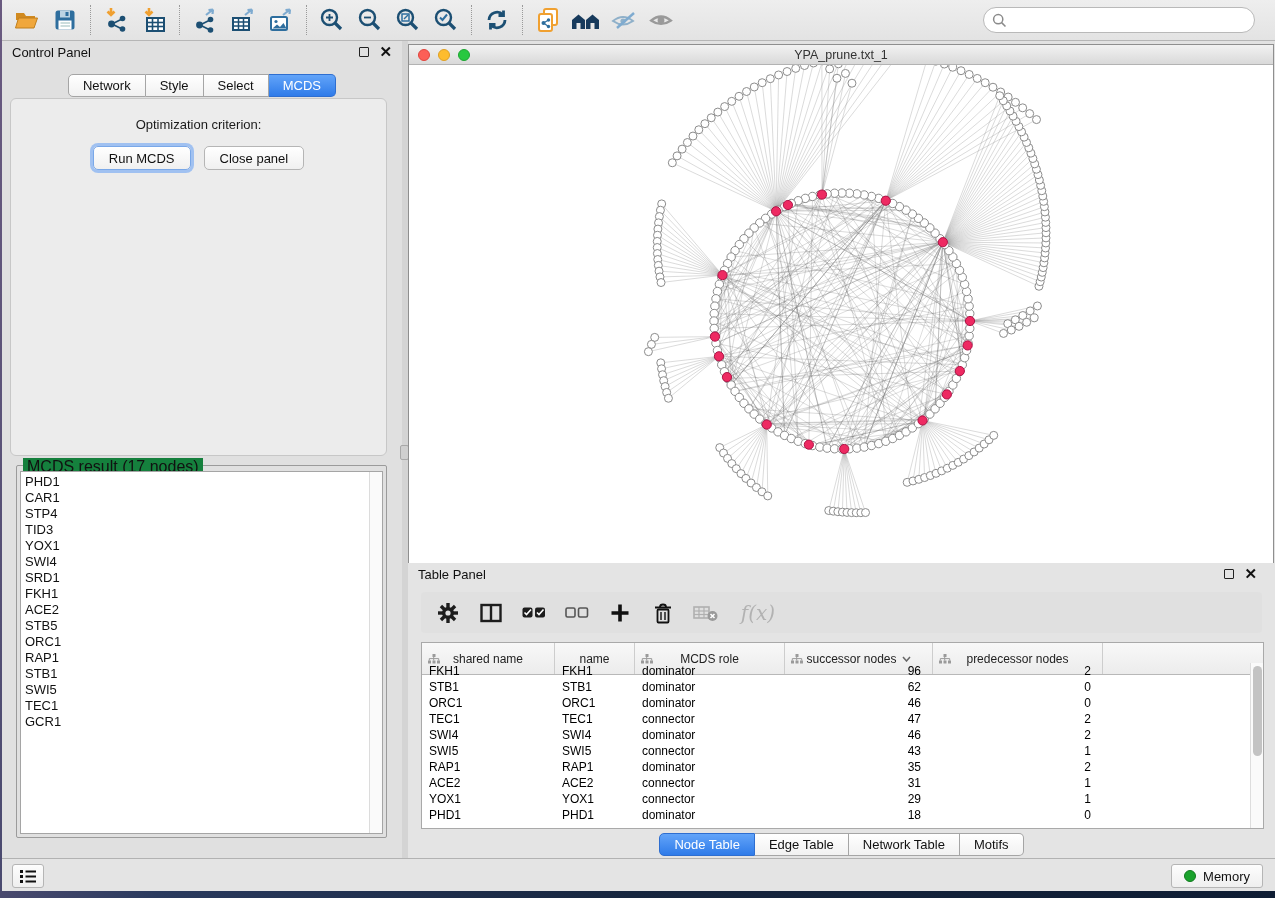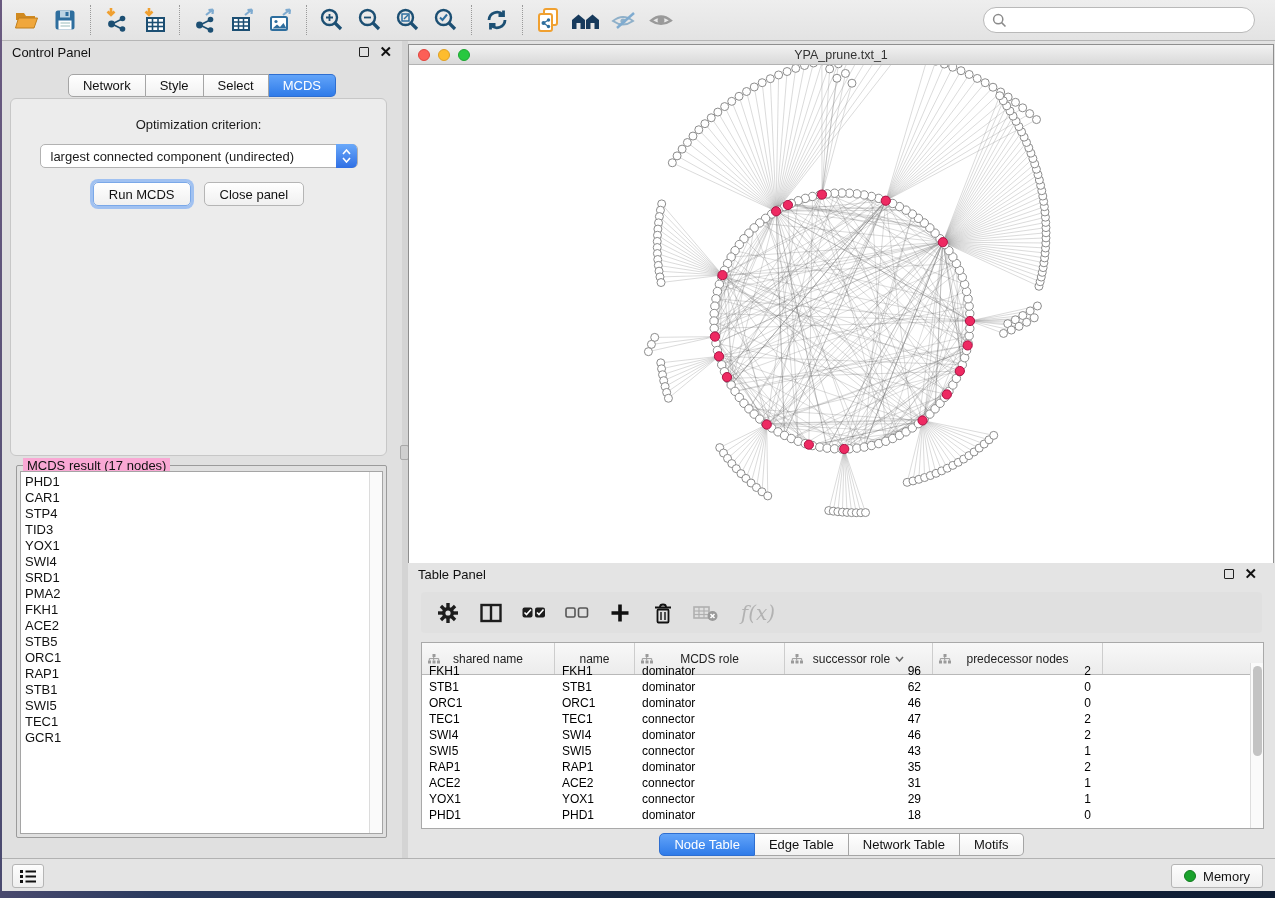--- a/index.html
+++ b/index.html
@@ -37,21 +37,21 @@
   .opt-label { text-align:center; margin-top:18px; font-size:13px; }
   .dropdown { position:relative; margin:12px auto 0; width:318px; height:24px; background:#fff;
     border:1px solid #b2b2b2; border-radius:5px; display:flex; align-items:center; font-size:13px; padding-left:10px; }
   .dd-stepper { position:absolute; right:0; top:-1px; width:21px; height:24px; border-radius:0 5px 5px 0;
     background:linear-gradient(#6aa9fa,#2f6fe4); display:flex; flex-direction:column; align-items:center; justify-content:center; gap:2px; }
   .btn-row { display:flex; justify-content:center; gap:13px; margin-top:14px; }
   .mac-btn { height:24px; padding:0 15px; font-size:13px; background:linear-gradient(#ffffff,#f0f0f0);
     border:1px solid #b5b5b5; border-radius:5px; display:flex; align-items:center; color:#111; }
   .mac-btn.focused { box-shadow:0 0 0 3px rgba(110,165,245,.6); border-color:#7aa8e8; }
   .result-group { position:absolute; left:14px; top:424px; width:371px; height:373px; border:1px solid #9b9b9b; border-radius:2px; }
-  .result-legend { position:absolute; left:6px; top:-8px; background:#f9a8d4; padding:0 4px; font-size:13px; color:#111; }
+  .result-legend { position:absolute; left:6px; top:-8px; background:#15803d; padding:0 4px; font-size:16px; color:#111; }
   .result-list { position:absolute; left:3px; top:5px; right:3px; bottom:3px; background:#fff;
     border:1px solid #a5a5a5; overflow:hidden; display:flex; }
   .result-items { flex:1; padding:2px 0 0 4px; font-size:13px; line-height:16px; color:#111; }
   .result-scroll { width:13px; background:#fafafa; border-left:1px solid #dcdcdc; }
 
   
   .v-splitter { position:absolute; left:400px; top:41px; width:6px; height:817px; background:#d4d4d4; }
   .v-knob { position:absolute; left:-2px; top:404px; width:9px; height:15px; background:#cfcfcf;
     border:1px solid #a8a8a8; border-radius:2px; }
 
@@ -258,48 +258,36 @@
       </span>
     </div>
     <div class="seg-tabs">
       <div class="seg">Network</div>
       <div class="seg">Style</div>
       <div class="seg">Select</div>
       <div class="seg active">MCDS</div>
     </div>
     <div class="mcds-card">
       <div class="opt-label">Optimization criterion:</div>
-      <div class="dropdown">
-        <span>largest connected component (undirected)</span>
-        <span class="dd-stepper">
-          <svg width="9" height="6">
-              <path d="M1 5 L4.5 1 L8 5" fill="none" stroke="#fff" stroke-width="1.6"></path>
-            </svg>
-          <svg width="9" height="6">
-              <path d="M1 1 L4.5 5 L8 1" fill="none" stroke="#fff" stroke-width="1.6"></path>
-            </svg>
-        </span>
-      </div>
       <div class="btn-row">
         <div class="mac-btn focused">Run MCDS</div>
         <div class="mac-btn">Close panel</div>
       </div>
     </div>
     <div class="result-group">
       <span class="result-legend">MCDS result (17 nodes)</span>
       <div class="result-list">
         <div class="result-items">
             <div>PHD1</div>
             <div>CAR1</div>
             <div>STP4</div>
             <div>TID3</div>
             <div>YOX1</div>
             <div>SWI4</div>
             <div>SRD1</div>
-            <div>PMA2</div>
             <div>FKH1</div>
             <div>ACE2</div>
             <div>STB5</div>
             <div>ORC1</div>
             <div>RAP1</div>
             <div>STB1</div>
             <div>SWI5</div>
             <div>TEC1</div>
             <div>GCR1</div>
           </div>
@@ -1122,21 +1110,21 @@
         <div class="nt-hcell col3">
           <svg class="tree" width="12" height="10">
               <g fill="#9a9a9a">
                 <rect x="4.5" y="0" width="3" height="3"></rect>
                 <rect x="0" y="6.5" width="3" height="3"></rect>
                 <rect x="4.5" y="6.5" width="3" height="3"></rect>
                 <rect x="9" y="6.5" width="3" height="3"></rect>
                 <path d="M5.7 3 v1.6 M1.3 6.5 V4.6 h9.4 v1.9 M5.7 4.6 v1.9" stroke="#9a9a9a" fill="none" stroke-width="1"></path>
               </g>
             </svg>
-          <span>successor role</span>
+          <span>successor nodes</span>
           <svg width="9" height="6">
               <path d="M1 1 L4.5 5 L8 1" fill="none" stroke="#666" stroke-width="1.5"></path>
             </svg>
         </div>
         <div class="nt-hcell col4">
           <svg class="tree" width="12" height="10">
               <g fill="#9a9a9a">
                 <rect x="4.5" y="0" width="3" height="3"></rect>
                 <rect x="0" y="6.5" width="3" height="3"></rect>
                 <rect x="4.5" y="6.5" width="3" height="3"></rect>

